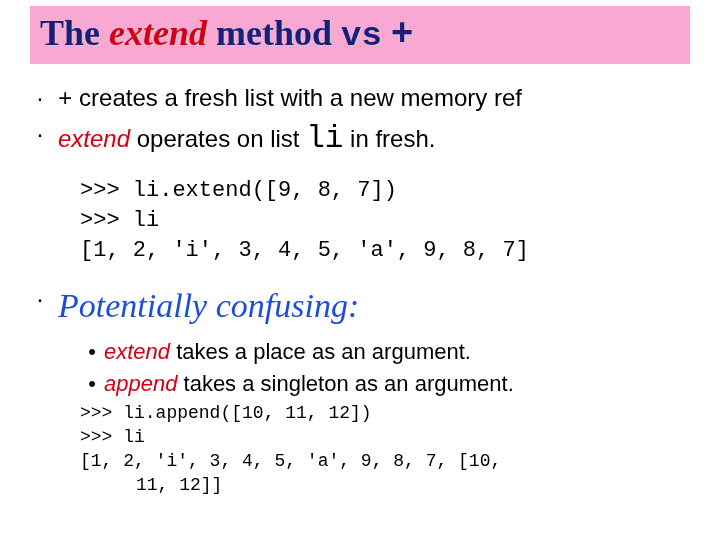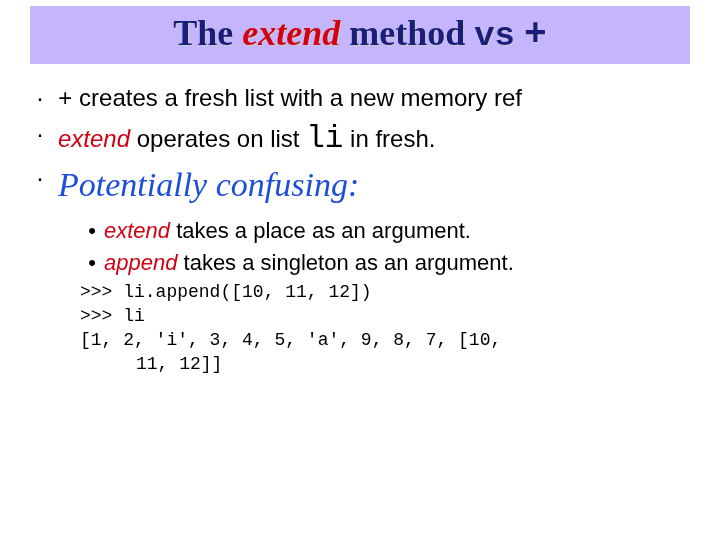--- a/index.html
+++ b/index.html
@@ -12,22 +12,21 @@
     color: #000;
     overflow: hidden;
   }
   .slide {
     width: 100%;
     height: 100%;
     padding: 6px 30px 0 30px;
     box-sizing: border-box;
   }
   .title-bar {
-    background: #c4b5fd;
-    text-align: center;
+    background: #f9a8d4;
     padding: 6px 10px 8px 10px;
     box-sizing: border-box;
   }
   .title {
     font-family: "Times New Roman", Times, serif;
     font-size: 36px;
     font-weight: bold;
     color: #1a1d7a;
     white-space: nowrap;
     text-shadow: 1px 1px 0 #ccc;
@@ -144,20 +143,23 @@
       </div>
     </div>
 
     <div class="bullet-row">
       <div class="dot">·</div>
       <div class="txt">
         <span class="red-italic">extend</span><span> operates on list </span><span class="mono-inline">li</span><span> in fresh.</span>
       </div>
     </div>
 
+    <div class="code-block"><span>&gt;&gt;&gt; li.extend([9, 8, 7])</span>
+<span>&gt;&gt;&gt; li</span>
+<span>[1, 2, 'i', 3, 4, 5, 'a', 9, 8, 7]</span></div>
 
     <div class="bullet-row" style="margin-top:2px;">
       <div class="dot">·</div>
       <div class="txt">
         <span class="blue-italic">Potentially confusing:</span>
       </div>
     </div>
 
     <div class="sub-bullets" style="margin-top:8px;">
       <div class="sub-bullet-row">

